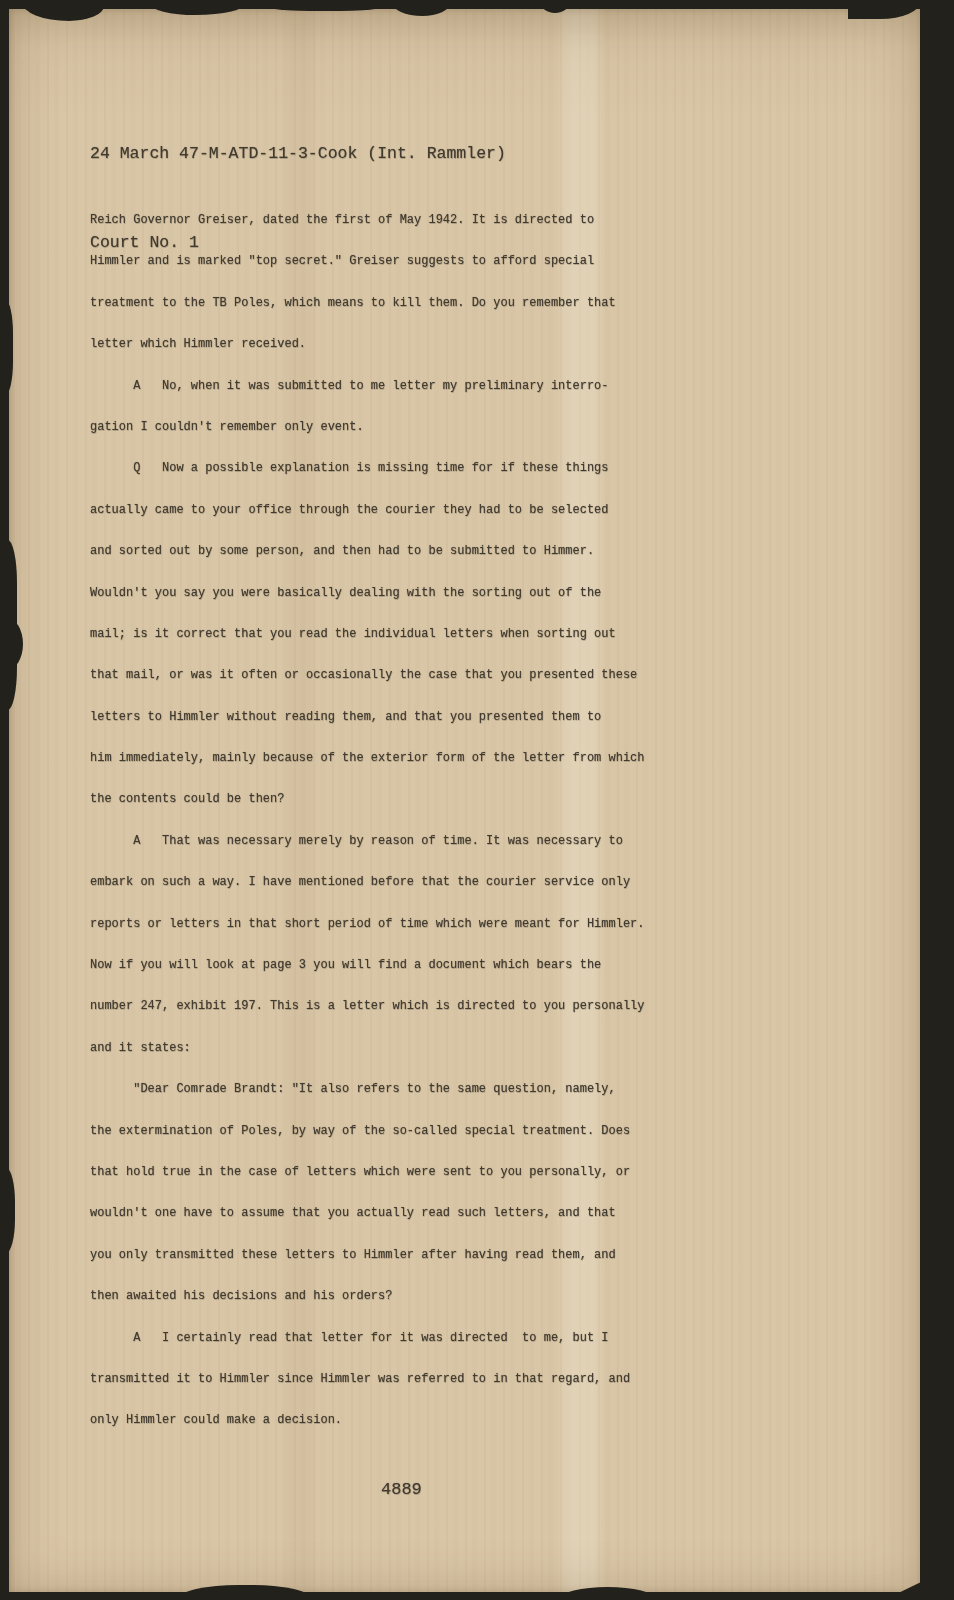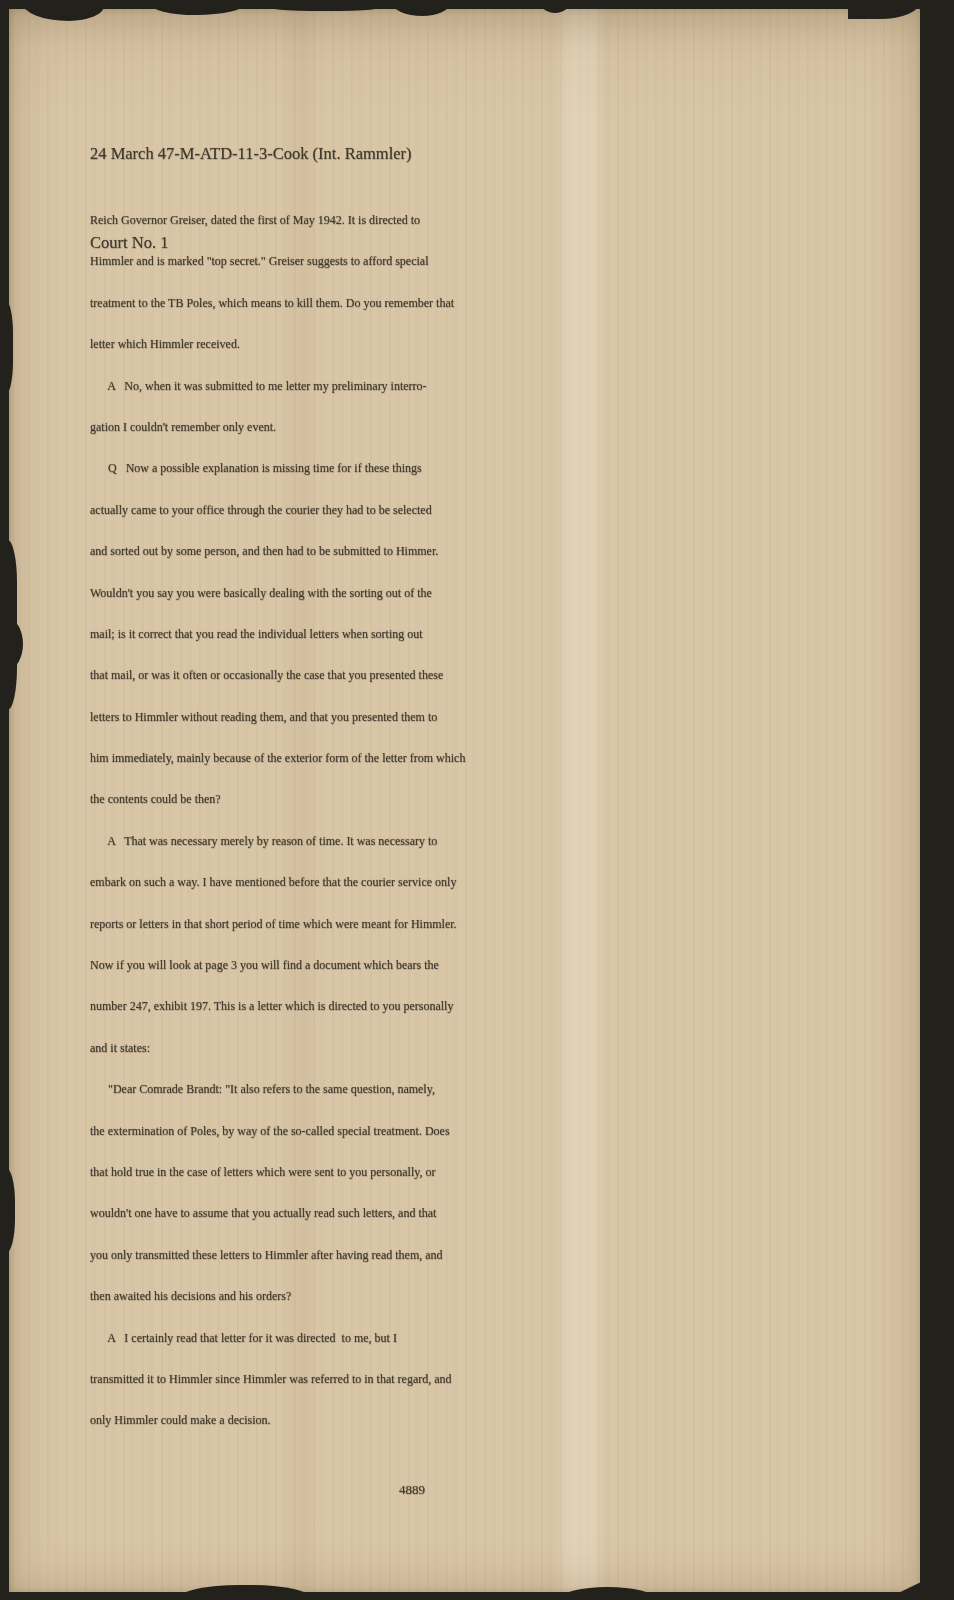--- a/index.html
+++ b/index.html
@@ -35,37 +35,36 @@
   .tear.l3 { left: 0; top: 618px;  width: 23px; height: 52px;  border-radius: 0 70% 70% 0 / 0 50% 50% 0; }
   .tear.l4 { left: 0; top: 1168px; width: 15px; height: 85px;  border-radius: 0 60% 60% 0 / 0 40% 40% 0; }
   .tear.b1 { left: 180px; top: 1585px; width: 130px; height: 15px; border-radius: 45% 45% 0 0 / 85% 85% 0 0; }
   .tear.b2 { left: 560px; top: 1587px; width: 95px;  height: 13px; border-radius: 50% 50% 0 0 / 90% 90% 0 0; }
   .tear.br { left: 884px; top: 1566px; width: 70px; height: 34px; clip-path: polygon(100% 0, 100% 100%, 0 100%); border-radius: 0; }
   .ink {
     position: absolute;
     z-index: 2;
     color: #413a2f;
     text-shadow: 0 0 1px rgba(65,58,47,.55), .5px .5px 0 rgba(65,58,47,.22);
-    font-family: Liberation Serif, serif;
   }
   .header {
     left: 90px; top: 94px;
     font-size: 16.5px;
     line-height: 24px;
     white-space: pre;
   }
   .body-text {
     left: 90px; top: 200px;
     font-size: 12px;
     line-height: 41.4px;
   }
   .line { white-space: pre; height: 41.4px; }
   .page-number {
-    left: 399px; top: 1478px;
-    font-size: 13px;
+    left: 381px; top: 1478px;
+    font-size: 17px;
     line-height: 24px;
   }
 </style>
 </head>
 <body>
 
 <div class="stage">
   <div class="paper"></div>
 
   <div class="tear t1"></div>

